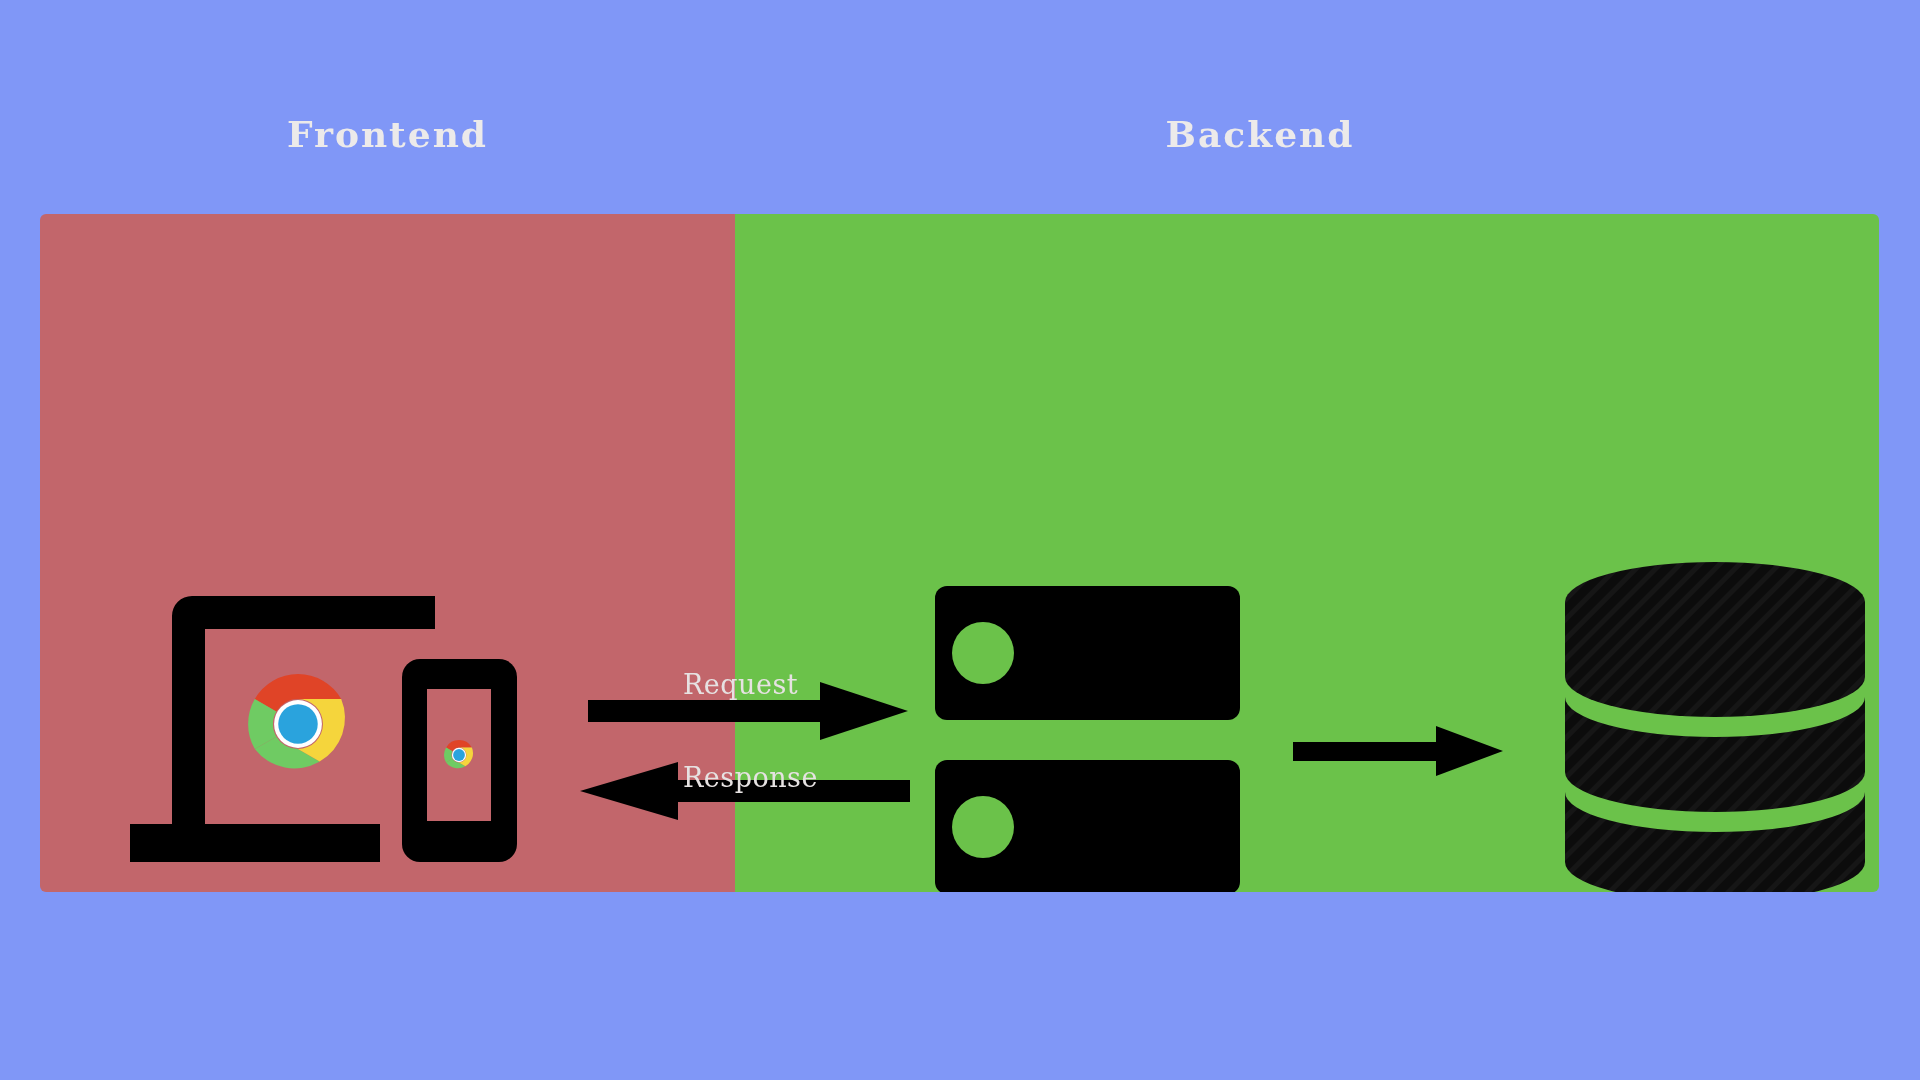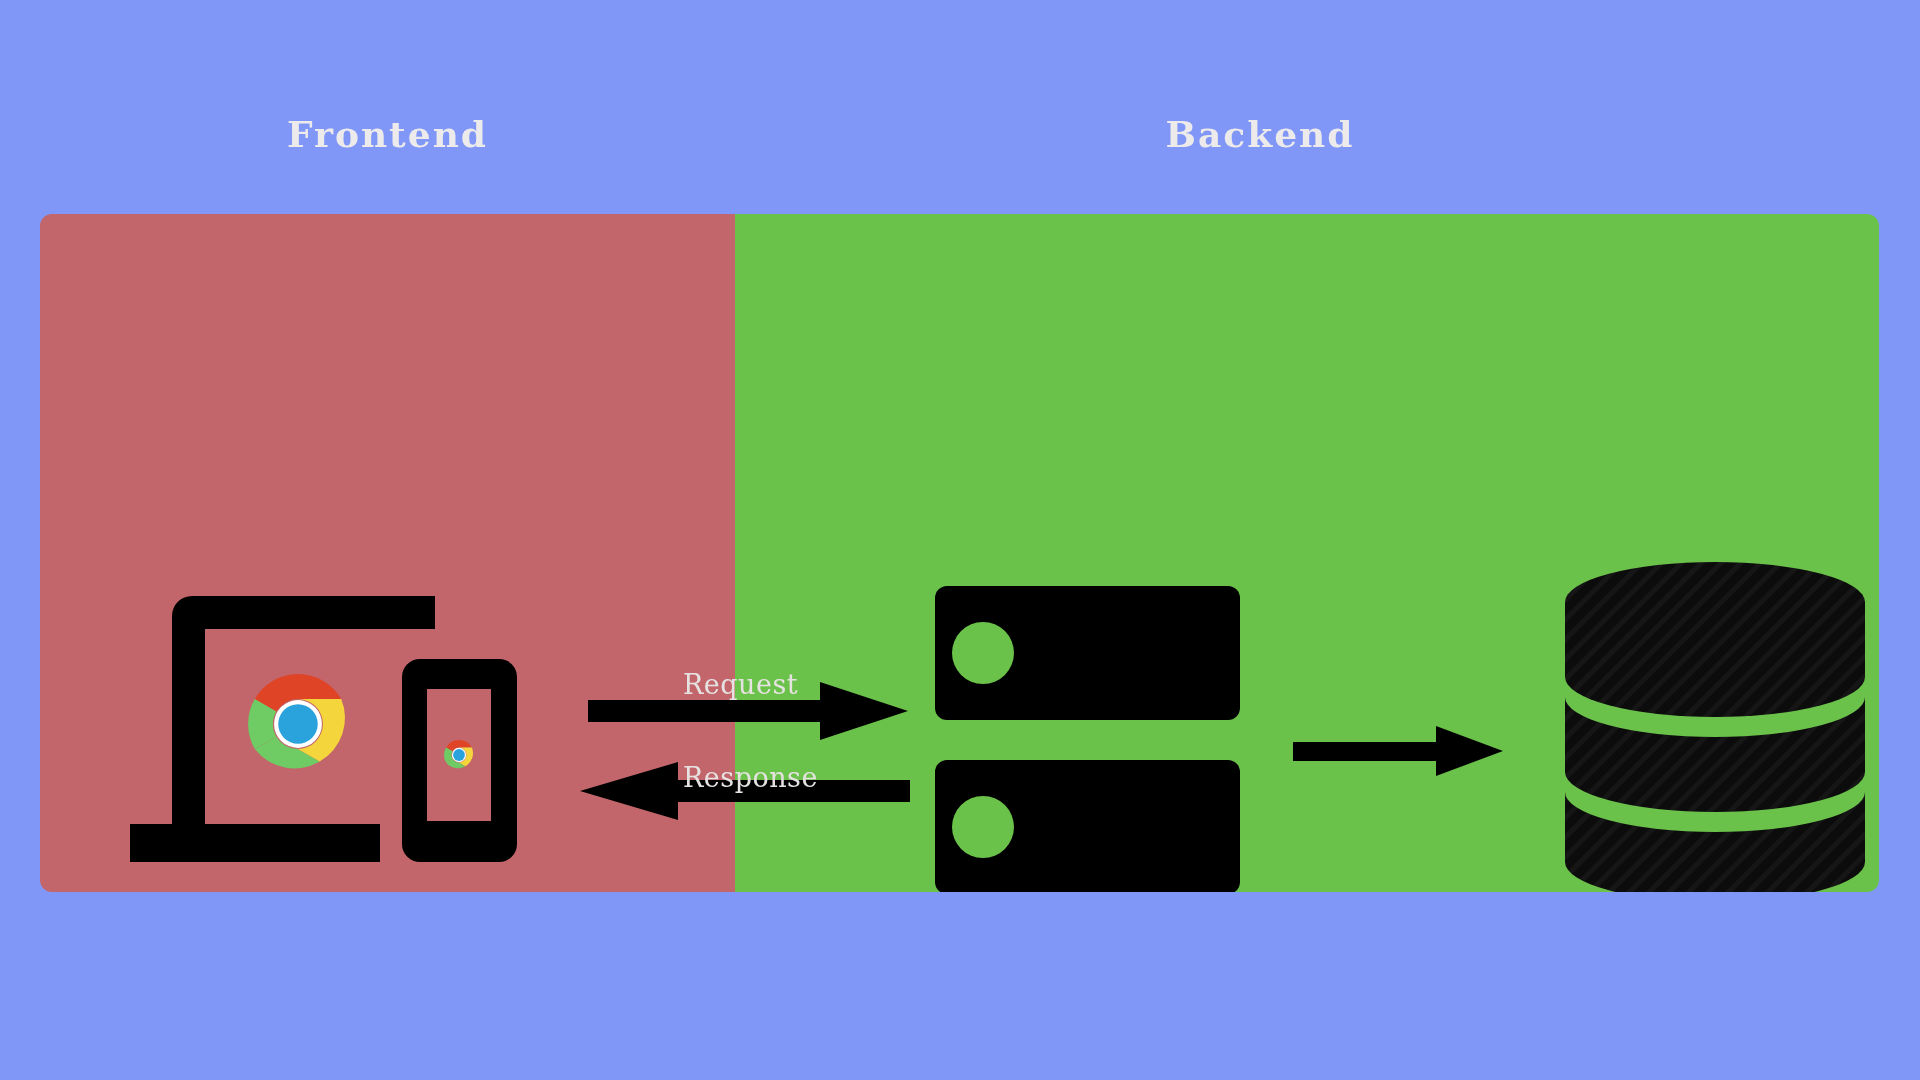--- a/index.html
+++ b/index.html
@@ -44,21 +44,21 @@
     width: 650px;
   }
 
   
   #panel {
     position: absolute;
     left: 40px;
     top: 214px;
     width: 1839px;
     height: 678px;
-    border-radius: 12px;
+    border-radius: 6px;
     overflow: hidden;
   }
   #panel-frontend {
     position: absolute;
     left: 0; top: 0;
     width: 695px;
     height: 100%;
     background: #c2666b;
   }
   #panel-backend {

